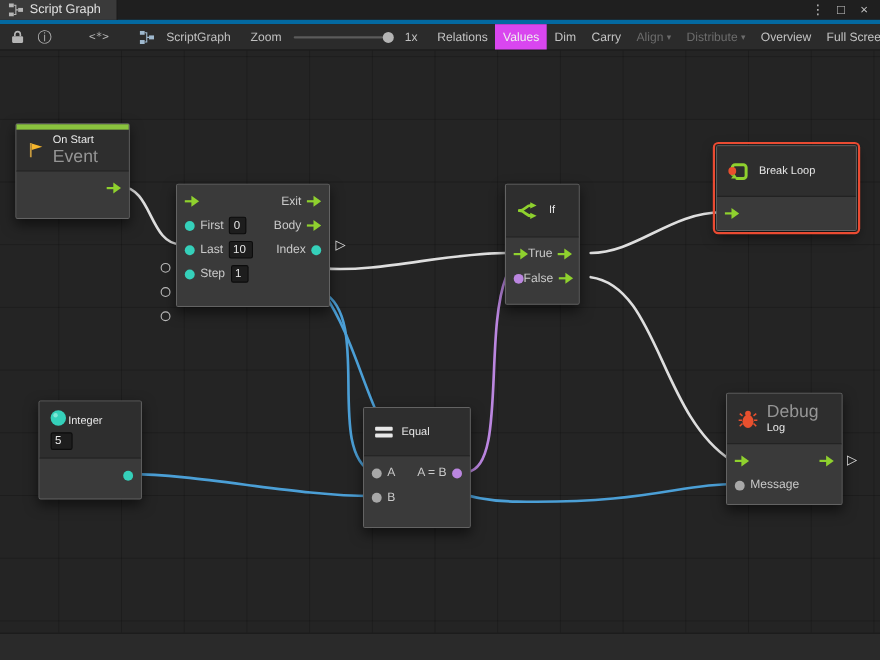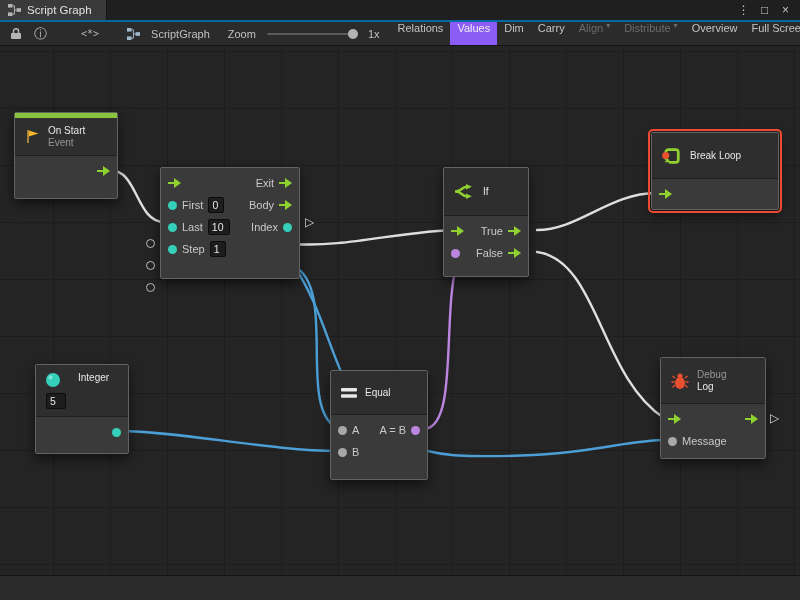--- a/index.html
+++ b/index.html
@@ -1,56 +1,56 @@
 <!DOCTYPE html>
 <html><head>
 <meta charset="utf-8">
 <style>
 *{box-sizing:border-box;margin:0;padding:0}
 html,body{width:800px;height:600px;overflow:hidden}
 body{font-family:"Liberation Sans",sans-serif;background:#232323;color:#cfcfcf}
 .window{width:800px;height:600px;display:flex;flex-direction:column}
 
 
-.titlebar{height:22px;background:#1f1f1f;border-bottom:2px solid #0369a1;display:flex;align-items:stretch;font-size:11.5px;flex:0 0 auto}
+.titlebar{height:22px;background:#1f1f1f;border-bottom:4px solid #0369a1;display:flex;align-items:stretch;font-size:11.5px;flex:0 0 auto}
 .tab{display:flex;align-items:center;gap:6px;padding:0 14px 0 8px;background:#3a3a3a;border-right:1px solid #141414}
 .tab-title{color:#e2e2e2}
 .title-spacer{flex:1}
 .win-controls{display:flex;align-items:center;gap:4px;padding-right:6px}
 .win-btn{width:17px;height:17px;display:flex;align-items:center;justify-content:center;color:#c4c4c4;font-size:12px}
 
 
 .toolbar{height:24px;background:#2b2b2b;border-bottom:1px solid #141414;display:flex;align-items:center;font-size:11px;color:#bdbdbd;padding:0 4px;flex:0 0 auto}
 .ticon{display:flex;align-items:center;justify-content:center;padding:0 6px;height:100%;color:#b5b5b5}
 .tb-label{padding:0 5px;color:#c0c0c0;white-space:nowrap}
 .zoom-track{position:relative;width:90px;height:2px;background:#5b5b5b;border-radius:1px;margin:0 6px;flex:0 0 auto}
 .zoom-handle{position:absolute;right:-1px;top:-4px;width:10px;height:10px;border-radius:50%;background:#b4b4b4}
-.tbtn{display:flex;gap:3px;padding:0 7px;height:100%;color:#c3c3c3;white-space:nowrap}
-.tbtn.active{background:#8b5cf6;color:#efefef}
+.tbtn{display:flex;align-items:center;gap:3px;padding:0 7px;height:100%;color:#c3c3c3;white-space:nowrap}
+.tbtn.active{background:#d946ef;color:#efefef}
 .tbtn.disabled{color:#6c6c6c}
 .caret{font-size:8px;line-height:1}
 
 
 .canvas{position:relative;flex:1;background-color:#242424;overflow:hidden;
 background-image:linear-gradient(rgba(0,0,0,.20) 1px,transparent 1px),linear-gradient(90deg,rgba(0,0,0,.20) 1px,transparent 1px);
 background-size:57px 57px;background-position:-4px 5px}
 .wires{position:absolute;inset:0;z-index:1}
 .wires path{fill:none;stroke-linecap:round}
 .w-white{stroke:#dedede;stroke-width:2.4}
 .w-blue{stroke:#4b9fd6;stroke-width:2.4}
 .w-purple{stroke:#bb86e0;stroke-width:2.4}
 
 
 .node{position:absolute;z-index:2;background:#3a3a3a;border:1px solid #636363;border-radius:2px;box-shadow:0 5px 12px rgba(0,0,0,.55);font-size:11px}
 .node.selected{outline:2px solid #ea4b32;outline-offset:1px}
 .green-strip{height:5px;background:#8ac33e}
 .node-header{display:flex;align-items:center;gap:7px;padding:0 9px;background:#2e2e2e;border-bottom:1px solid #202020}
 .hcol{display:flex;flex-direction:column;gap:1px;line-height:1.1}
 .node-title{font-size:10px;color:#e8e8e8;white-space:nowrap}
-.node-sub{font-size:10px;color:#969696}
+.node-sub{font-size:16px;color:#969696}
 .node-ports{background:#3a3a3a}
 .prow{display:flex;align-items:center;justify-content:space-between;height:22px;padding:0 7px}
 .pl,.pr{display:flex;align-items:center;gap:5px}
 .plabel{color:#c9c9c9;white-space:nowrap}
 .arrow{position:relative;width:13px;height:10px;flex:0 0 auto}
 .arrow::before{content:"";position:absolute;left:0;top:4px;width:7px;height:2px;background:#8fd12e}
 .arrow::after{content:"";position:absolute;left:6px;top:0;border-left:7px solid #8fd12e;border-top:5px solid transparent;border-bottom:5px solid transparent}
 .dot{width:9px;height:9px;border-radius:50%;flex:0 0 auto}
 .dot.teal{background:#35d0ba}
 .dot.purple{background:#bb86e0}
@@ -213,21 +213,21 @@
           <span class="pl">
               <span class="dot teal"></span>
               <span class="plabel">Step</span>
               <input class="vfield" style="width: 16px;" value="1">
             </span>
           <span class="pr"></span>
         </div>
       </div>
     </div>
 
-    <div class="node" style="left:443px;top:121px;width:86px">
+    <div class="node" style="left:459px;top:121px;width:68px">
       <div class="node-header" style="height:48px">
         <span class="icon">
           <svg width="23" height="23" viewBox="0 0 22 22">
               <g stroke="#8fd12e" stroke-width="2.4" fill="none" stroke-linecap="round">
                 <path d="M3 11 C8 11 8.5 6.5 13 6.5"></path>
                 <path d="M3 11 C8 11 8.5 15.5 13 15.5"></path>
               </g>
               <path d="M12.5 3.8 L18 6.5 L12.5 9.2 z" fill="#8fd12e"></path>
               <path d="M12.5 12.8 L18 15.5 L12.5 18.2 z" fill="#8fd12e"></path>
             </svg>
@@ -273,21 +273,21 @@
               <span class="arrow"></span>
             </span>
           <span class="pr"></span>
         </div>
       </div>
     </div>
 
     <div class="node" style="left:35px;top:318px;width:94px">
       <div class="node-header" style="height:52px;align-items:flex-start;padding-top:7px">
         <span class="hcol" style="gap:5px">
-          <span style="display:flex;align-items:flex-start;gap:17px">
+          <span style="display:flex;align-items:flex-end;gap:1px">
             <span class="icon">
               <svg width="16" height="16" viewBox="0 0 16 16">
                   <circle cx="8" cy="8" r="7" fill="#35d0ba"></circle>
                   <circle cx="5.5" cy="5.5" r="2" fill="#7fe6d6"></circle>
                 </svg>
             </span>
             <span class="node-title">Integer</span>
           </span>
           <input class="vfield" style="width: 20px; margin-left: 1px;" value="5">
         </span>

